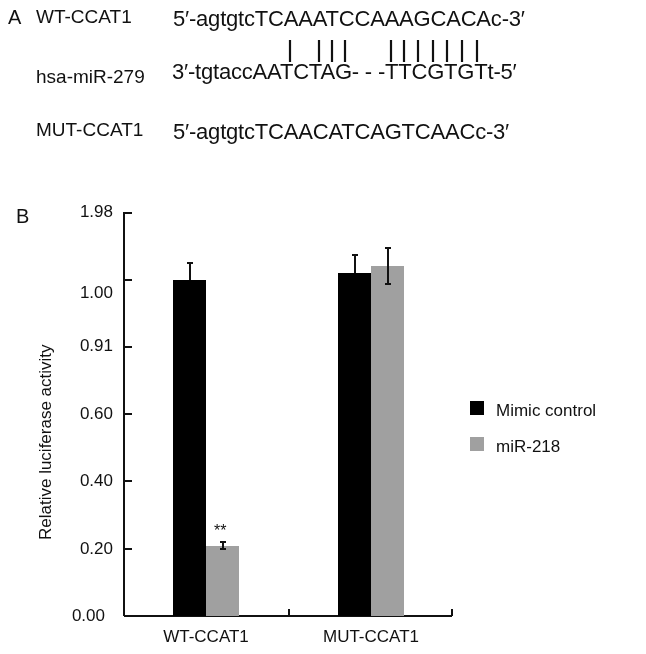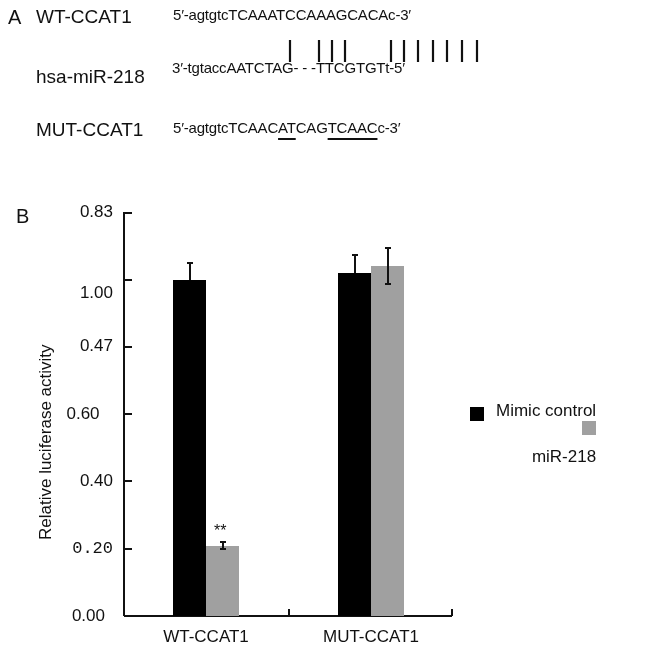--- a/index.html
+++ b/index.html
@@ -1,40 +1,40 @@
 <!DOCTYPE html>
 <html><head>
 <meta charset="utf-8">
 <style>
   html, body { margin: 0; padding: 0; background: #ffffff; }
   body { width: 646px; height: 654px; position: relative; overflow: hidden;
          font-family: "Liberation Sans", sans-serif; color: #111; }
   .abs { position: absolute; white-space: nowrap; }
   .seq-label { font-size: 19px; }
-  .seq { font-size: 15px; letter-spacing: -0.2px; }
+  .seq { font-size: 22px; letter-spacing: -0.2px; }
   .panel-letter { font-size: 20px; }
-  .u { text-decoration: underline; text-decoration-thickness: 2px; text-underline-offset: 5px; }
+  .u { text-decoration-thickness: 2px; text-underline-offset: 5px; }
   .tick-label { font-size: 17px; text-align: right; width: 60px; }
   .xlabel { font-size: 17px; text-align: center; width: 160px; }
   .ylabel { font-size: 17px; transform-origin: left top; transform: rotate(-90deg); }
-  .legend-item { display: flex; align-items: flex-end; gap: 12px; font-size: 17px; }
+  .legend-item { display: flex; align-items: flex-start; gap: 12px; font-size: 17px; }
   .swatch { width: 14px; height: 14px; display: inline-block; }
   svg { position: absolute; left: 0; top: 0; }
 </style>
 </head>
 <body>
 
 <div class="abs panel-letter" style="left:8px; top:6px;">A</div>
 
 <div class="abs seq-label" style="left:36px; top:6px;">WT-CCAT1</div>
 <div class="abs seq" style="left:173px; top:6px;">
   <span>5′-agtgtc</span><span>TCAAATCCAAAGCACA</span><span>c-3′</span>
 </div>
 
-<div class="abs seq-label" style="left:36px; top:66px;">hsa-miR-218</div>
+<div class="abs seq-label" style="left:36px; top:66px;">hsa-miR-279</div>
 <div class="abs seq" style="left:172px; top:59px;">
   <span>3′-tgtacc</span><span>AATCTAG- - -TTCGTGT</span><span>t-5′</span>
 </div>
 
 <div class="abs seq-label" style="left:36px; top:119px;">MUT-CCAT1</div>
 <div class="abs seq" style="left:173px; top:119px;">
   <span>5′-agtgtc</span><span>TCAAC</span><span class="u">AT</span><span>CAG</span><span class="u">TCAAC</span><span>c-3′</span>
 </div>
 
 <svg width="646" height="654">
@@ -50,26 +50,26 @@
     <line x1="447" y1="40" x2="447" y2="62"></line>
     <line x1="462" y1="40" x2="462" y2="62"></line>
     <line x1="477" y1="40" x2="477" y2="62"></line>
   </g>
 </svg>
 
 <div class="abs panel-letter" style="left:16px; top:205px;">B</div>
 
 <div class="abs ylabel" style="left:36px; top:540px;">Relative luciferase activity</div>
 
-<div class="abs tick-label" style="left:53px; top:202px;">0.83</div>
+<div class="abs tick-label" style="left:53px; top:202px;">1.98</div>
 <div class="abs tick-label" style="left:53px; top:283px;">1.00</div>
-<div class="abs tick-label" style="left:53px; top:336px;">0.47</div>
-<div class="abs tick-label" style="left:53px; top:404px;text-align:center;">0.60</div>
+<div class="abs tick-label" style="left:53px; top:336px;">0.91</div>
+<div class="abs tick-label" style="left:53px; top:404px;">0.60</div>
 <div class="abs tick-label" style="left:53px; top:471px;">0.40</div>
-<div class="abs tick-label" style="left:53px; top:539px;font-family:Liberation Mono, monospace;">0.20</div>
+<div class="abs tick-label" style="left:53px; top:539px;">0.20</div>
 <div class="abs tick-label" style="left:45px; top:606px;">0.00</div>
 
 <svg width="646" height="654">
 
   <g stroke="#111" stroke-width="2" fill="none">
     <line x1="124" y1="212" x2="124" y2="616"></line>
     <line x1="124" y1="616" x2="452" y2="616"></line>
 
     <line x1="124" y1="213" x2="132" y2="213"></line>
     <line x1="124" y1="280" x2="132" y2="280"></line>
@@ -105,17 +105,17 @@
 <div class="abs" style="left:214px; top:522px; font-size:16px;">**</div>
 
 <div class="abs xlabel" style="left:126px; top:627px;">WT-CCAT1</div>
 <div class="abs xlabel" style="left:291px; top:627px;">MUT-CCAT1</div>
 
 <div class="abs" style="left:470px; top:401px;">
   <div class="legend-item">
     <span class="swatch" style="background:#000;"></span>
     <span>Mimic control</span>
   </div>
-  <div class="legend-item" style="margin-top:0;flex-direction:column;">
+  <div class="legend-item" style="margin-top:16px;">
     <span class="swatch" style="background:#a0a0a0;"></span>
     <span>miR-218</span>
   </div>
 </div>
 
 </body></html>

